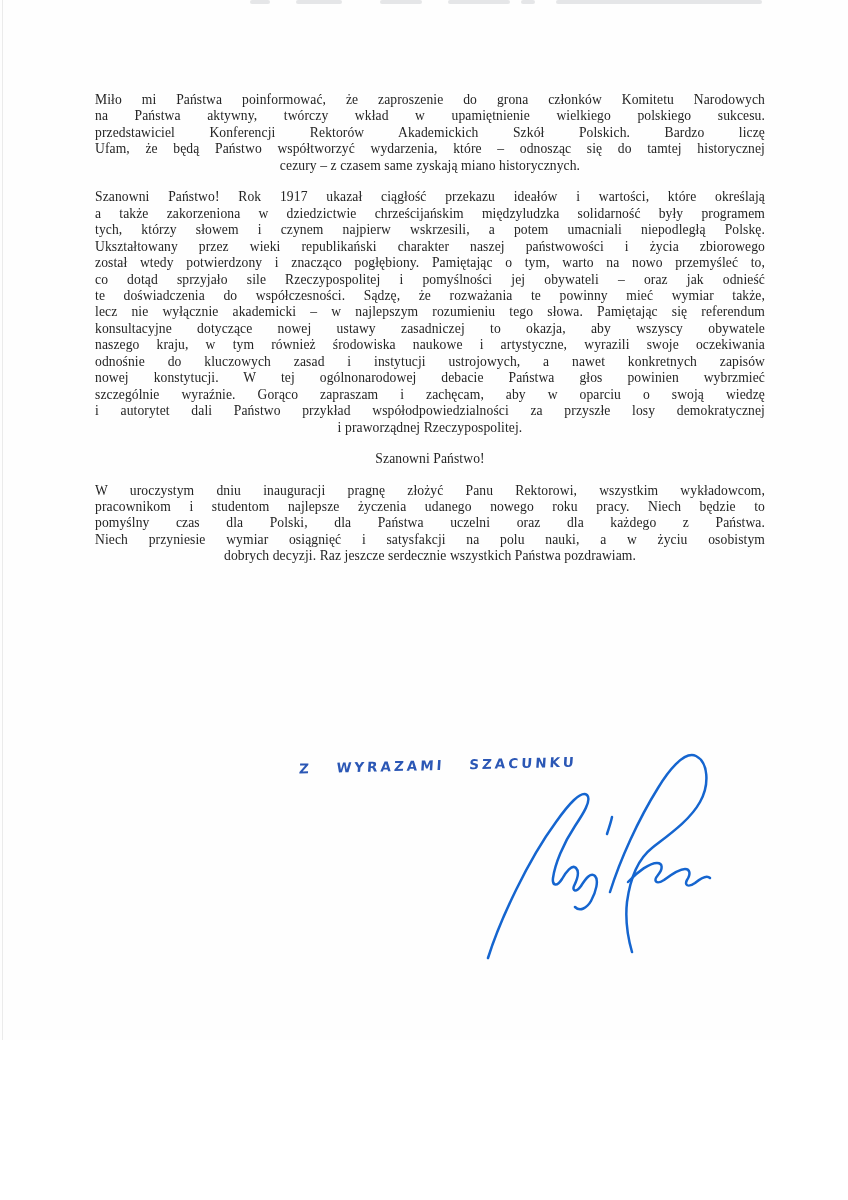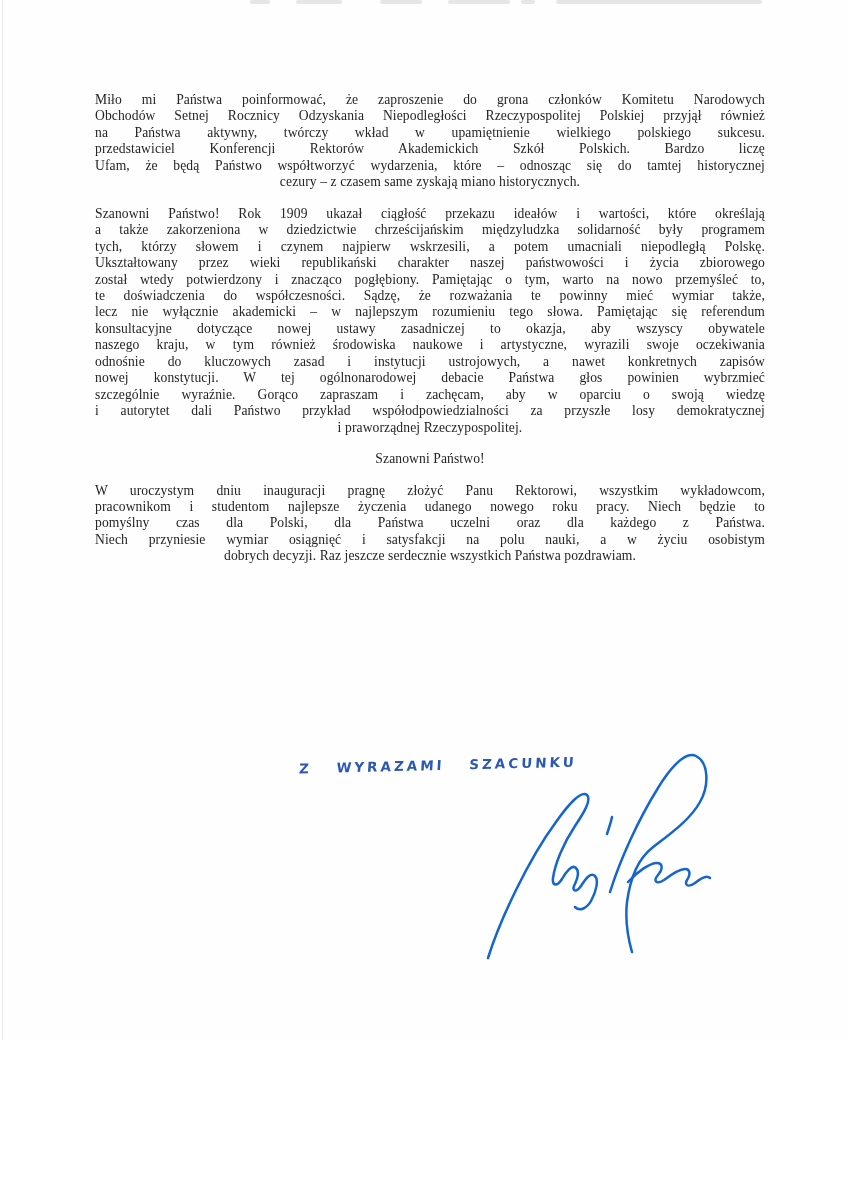--- a/index.html
+++ b/index.html
@@ -95,32 +95,32 @@
     <span style="left:296px;width:46px"></span>
     <span style="left:380px;width:42px"></span>
     <span style="left:448px;width:62px"></span>
     <span style="left:521px;width:14px"></span>
     <span style="left:556px;width:206px"></span>
   </div>
 
   <div class="letter-body">
       <div class="para">
         <div class="line just">Miło mi Państwa poinformować, że zaproszenie do grona członków Komitetu Narodowych</div>
-        <div class="line just">Obchodów Setnej Rocznicy Odzyskania Niepodległości Rzeczypospolitej Polskiej przyjął również</div>
         <div class="line just">na Państwa aktywny, twórczy wkład w upamiętnienie wielkiego polskiego sukcesu.</div>
         <div class="line just">przedstawiciel Konferencji Rektorów Akademickich Szkół Polskich. Bardzo liczę</div>
         <div class="line just">Ufam, że będą Państwo współtworzyć wydarzenia, które – odnosząc się do tamtej historycznej</div>
         <div class="line">cezury – z czasem same zyskają miano historycznych.</div>
       </div>
       <div class="para">
-        <div class="line just">Szanowni Państwo! Rok 1909 ukazał ciągłość przekazu ideałów i wartości, które określają</div>
+        <div class="line just">Szanowni Państwo! Rok 1917 ukazał ciągłość przekazu ideałów i wartości, które określają</div>
         <div class="line just">a także zakorzeniona w dziedzictwie chrześcijańskim międzyludzka solidarność były programem</div>
         <div class="line just">tych, którzy słowem i czynem najpierw wskrzesili, a potem umacniali niepodległą Polskę.</div>
         <div class="line just">Ukształtowany przez wieki republikański charakter naszej państwowości i życia zbiorowego</div>
         <div class="line just">został wtedy potwierdzony i znacząco pogłębiony. Pamiętając o tym, warto na nowo przemyśleć to,</div>
+        <div class="line just">co dotąd sprzyjało sile Rzeczypospolitej i pomyślności jej obywateli – oraz jak odnieść</div>
         <div class="line just">te doświadczenia do współczesności. Sądzę, że rozważania te powinny mieć wymiar także,</div>
         <div class="line just">lecz nie wyłącznie akademicki – w najlepszym rozumieniu tego słowa. Pamiętając się referendum</div>
         <div class="line just">konsultacyjne dotyczące nowej ustawy zasadniczej to okazja, aby wszyscy obywatele</div>
         <div class="line just">naszego kraju, w tym również środowiska naukowe i artystyczne, wyrazili swoje oczekiwania</div>
         <div class="line just">odnośnie do kluczowych zasad i instytucji ustrojowych, a nawet konkretnych zapisów</div>
         <div class="line just">nowej konstytucji. W tej ogólnonarodowej debacie Państwa głos powinien wybrzmieć</div>
         <div class="line just">szczególnie wyraźnie. Gorąco zapraszam i zachęcam, aby w oparciu o swoją wiedzę</div>
         <div class="line just">i autorytet dali Państwo przykład współodpowiedzialności za przyszłe losy demokratycznej</div>
         <div class="line">i praworządnej Rzeczypospolitej.</div>
       </div>

